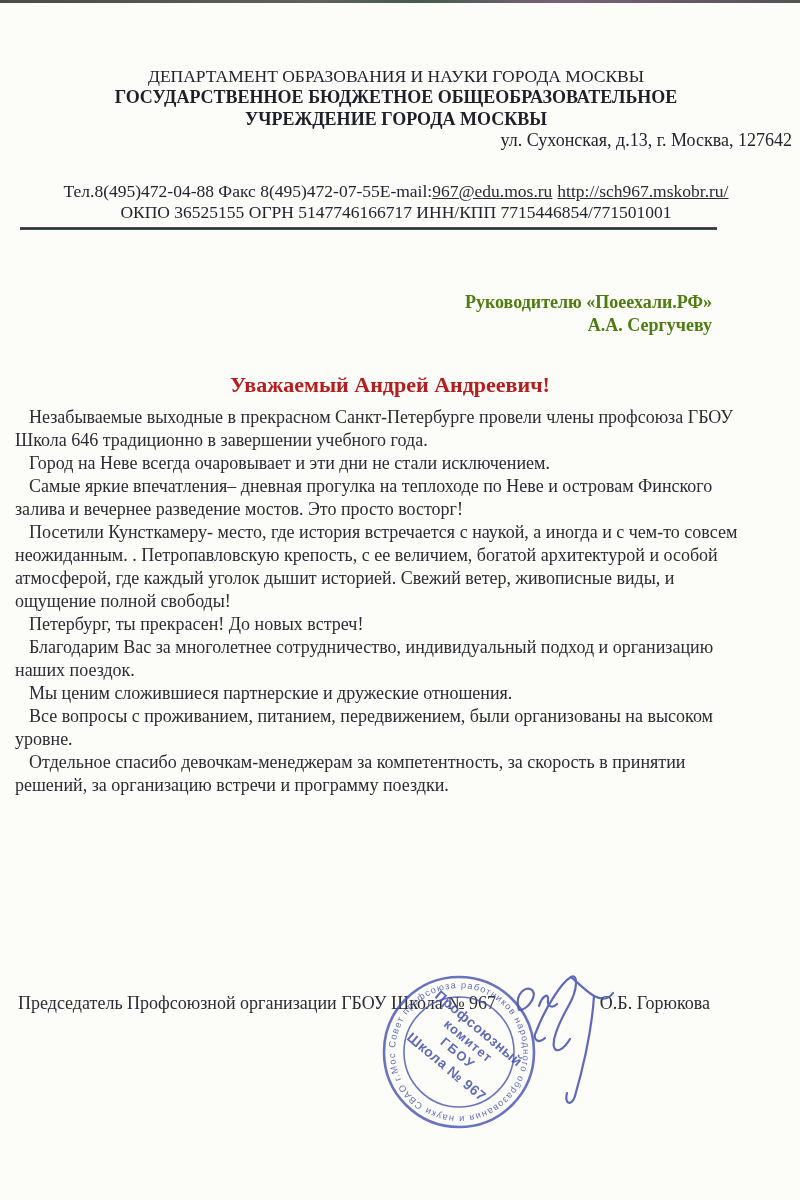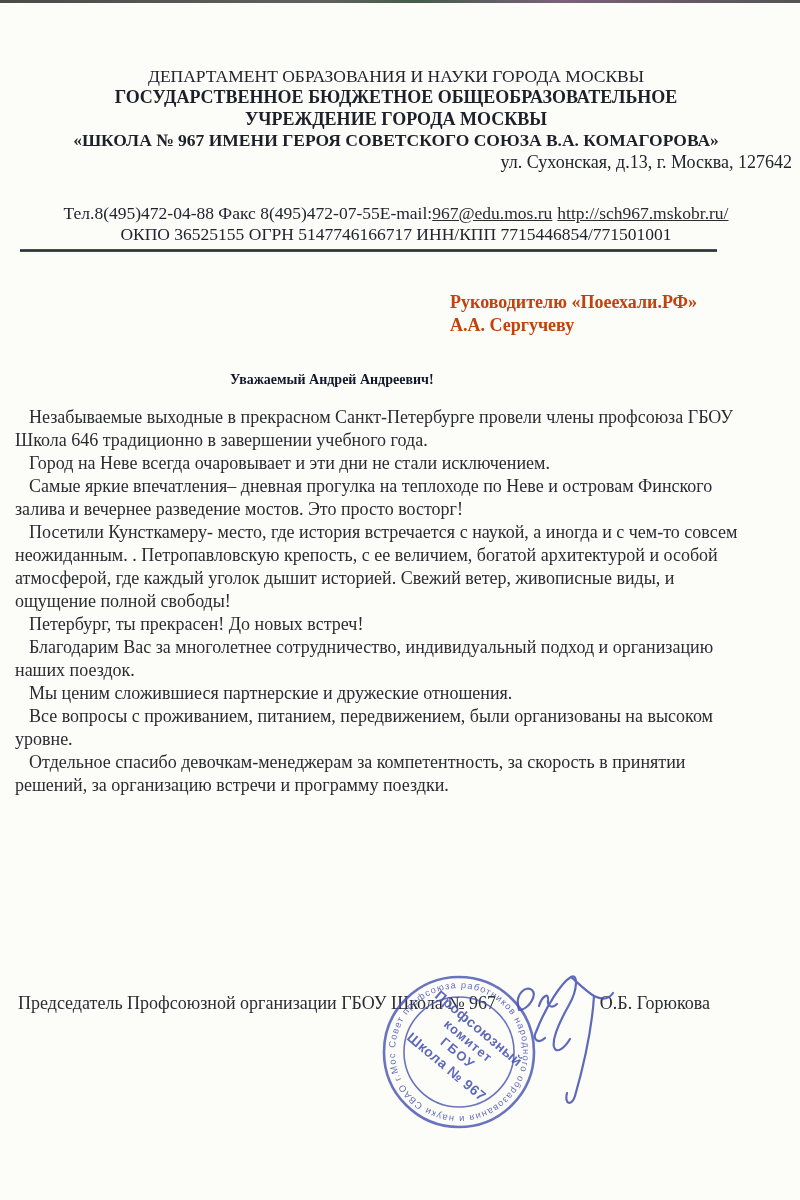--- a/index.html
+++ b/index.html
@@ -28,26 +28,26 @@
   .lh-reg { font-size:17.5px; line-height:21px; }
   .link { text-decoration:underline; color:#2b2b33; }
   .site { margin-left:5px; }
   .divider {
     margin:4px 0 0 20px; width:697px; height:3px;
     background:linear-gradient(180deg,#7c4f8c 0%,#2e2e2e 45%,#3c6a4f 100%);
   }
   
   .addressee {
     position:absolute; top:291px; left:450px; width:262px;
-    text-align:left; font-weight:bold; font-size:18px; line-height:22.5px; color:#c2410c;
+    text-align:right; font-weight:bold; font-size:18px; line-height:22.5px; color:#4d7c0f;
   }
   
   .salutation {
     position:absolute; top:372px; left:230px;
-    font-weight:bold; font-size:14px; color:#0f172a;
+    font-weight:bold; font-size:22px; color:#b91c1c;
   }
   
   .body-text {
     position:absolute; top:406px; left:15px; width:730px;
     font-size:18px; line-height:23px;
   }
   .body-text p { text-indent:14px; }
   .body-text p.flush { text-indent:0; }
   
   .sig-row {
@@ -63,21 +63,20 @@
 <body>
 
 <div class="page">
 
   <div class="scan-top"></div>
 
   <div class="letterhead">
     <div class="lh-1">ДЕПАРТАМЕНТ ОБРАЗОВАНИЯ И НАУКИ ГОРОДА МОСКВЫ</div>
     <div class="lh-b">ГОСУДАРСТВЕННОЕ БЮДЖЕТНОЕ ОБЩЕОБРАЗОВАТЕЛЬНОЕ</div>
     <div class="lh-b">УЧРЕЖДЕНИЕ ГОРОДА МОСКВЫ</div>
-    <div class="lh-b lh-4">«ШКОЛА № 967 ИМЕНИ ГЕРОЯ СОВЕТСКОГО СОЮЗА В.А. КОМАГОРОВА»</div>
     <div class="lh-addr">ул. Сухонская, д.13, г. Москва, 127642</div>
     <div class="lh-contacts">
       <span>Тел.8(495)472-04-88 Факс 8(495)472-07-55E-mail:</span><span class="link">967@edu.mos.ru</span><span class="link site">http://sch967.mskobr.ru/</span>
     </div>
     <div class="lh-reg">ОКПО 36525155 ОГРН 5147746166717 ИНН/КПП 7715446854/771501001</div>
     <div class="divider"></div>
   </div>
 
   <div class="addressee">
     <div>Руководителю «Поеехали.РФ»</div>

